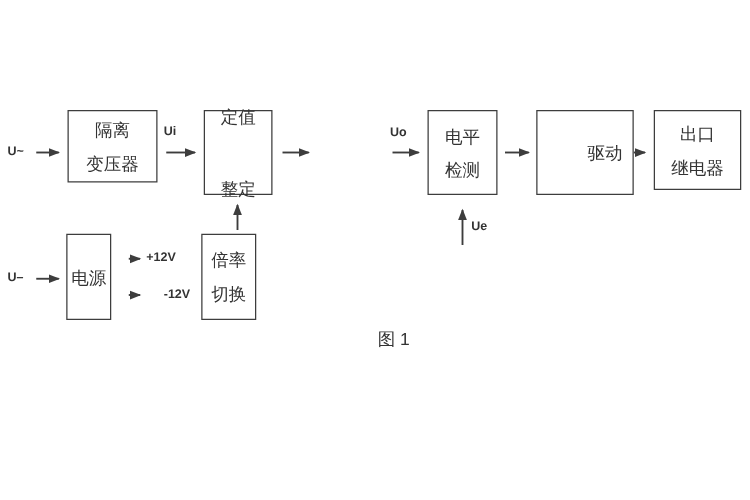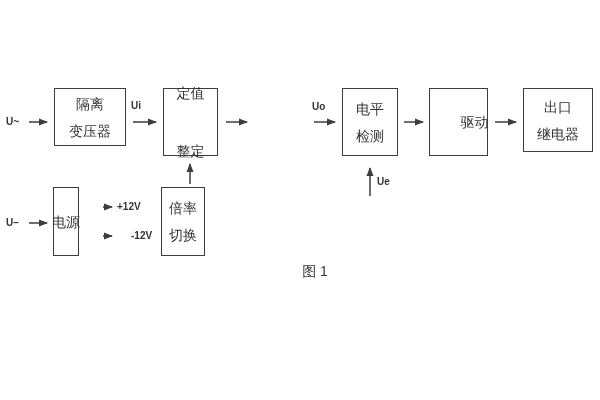--- a/index.html
+++ b/index.html
@@ -90,30 +90,30 @@
     <span>定值</span>
     <span>整定</span>
   </div>
 
 
   <div class="box" style="left:342px; top:88px; width:56px; height:68px;">
     <span>电平</span>
     <span>检测</span>
   </div>
 
-  <div class="box" style="left:429px; top:88px; width:59px; height:68px;padding-left:32px;">
+  <div class="box" style="left:429px; top:88px; width:78px; height:68px;padding-left:32px;">
     <span>驱动</span>
   </div>
 
   <div class="box" style="left:523px; top:88px; width:70px; height:64px;">
     <span>出口</span>
     <span>继电器</span>
   </div>
 
-  <div class="box" style="left:53px; top:187px; width:26px; height:69px;text-align:center;">
+  <div class="box" style="left:53px; top:187px; width:36px; height:69px;text-align:center;">
     <span>电源</span>
   </div>
 
   <div class="box" style="left:161px; top:187px; width:44px; height:69px;">
     <span>倍率</span>
     <span>切换</span>
   </div>
 
 
   <span class="lbl" style="left:6px; top:114px;">U~</span>

